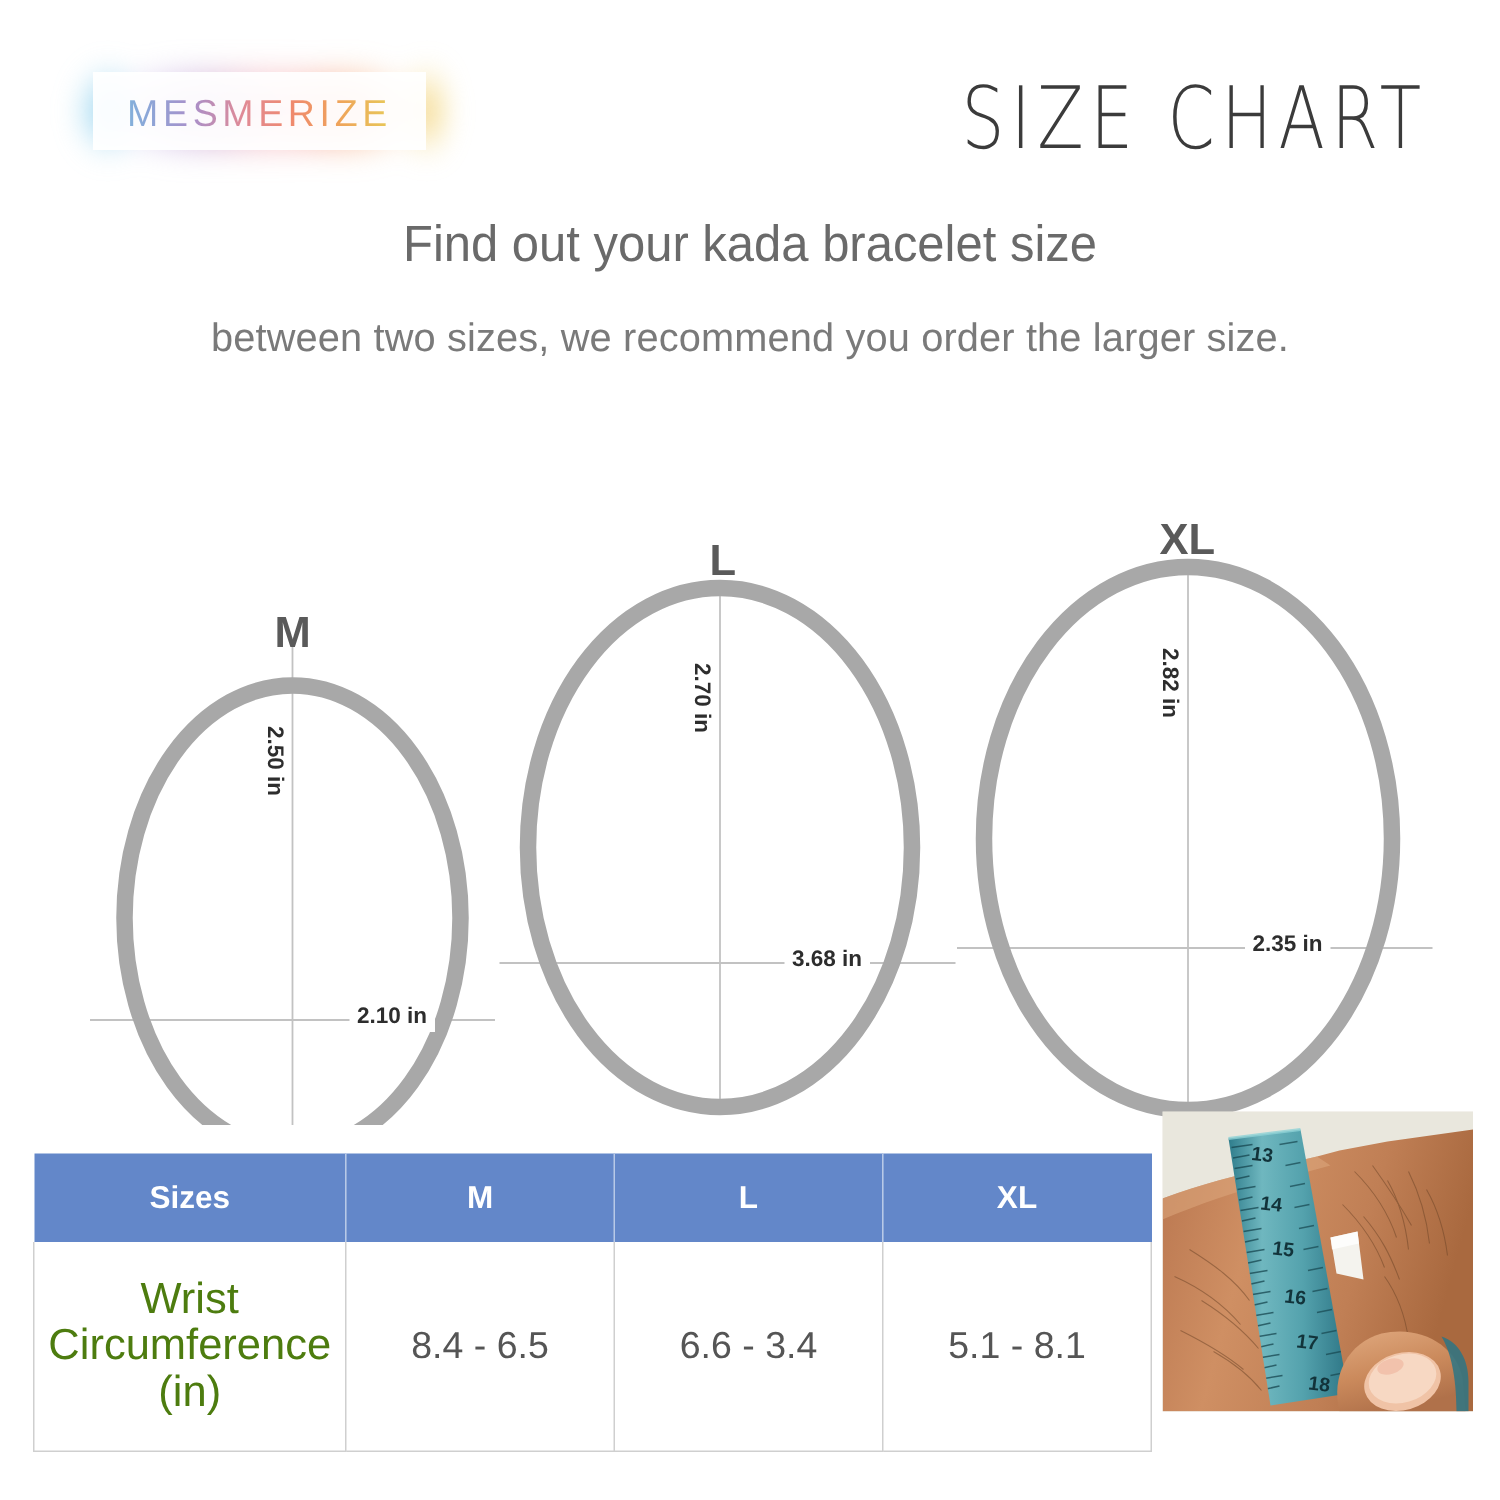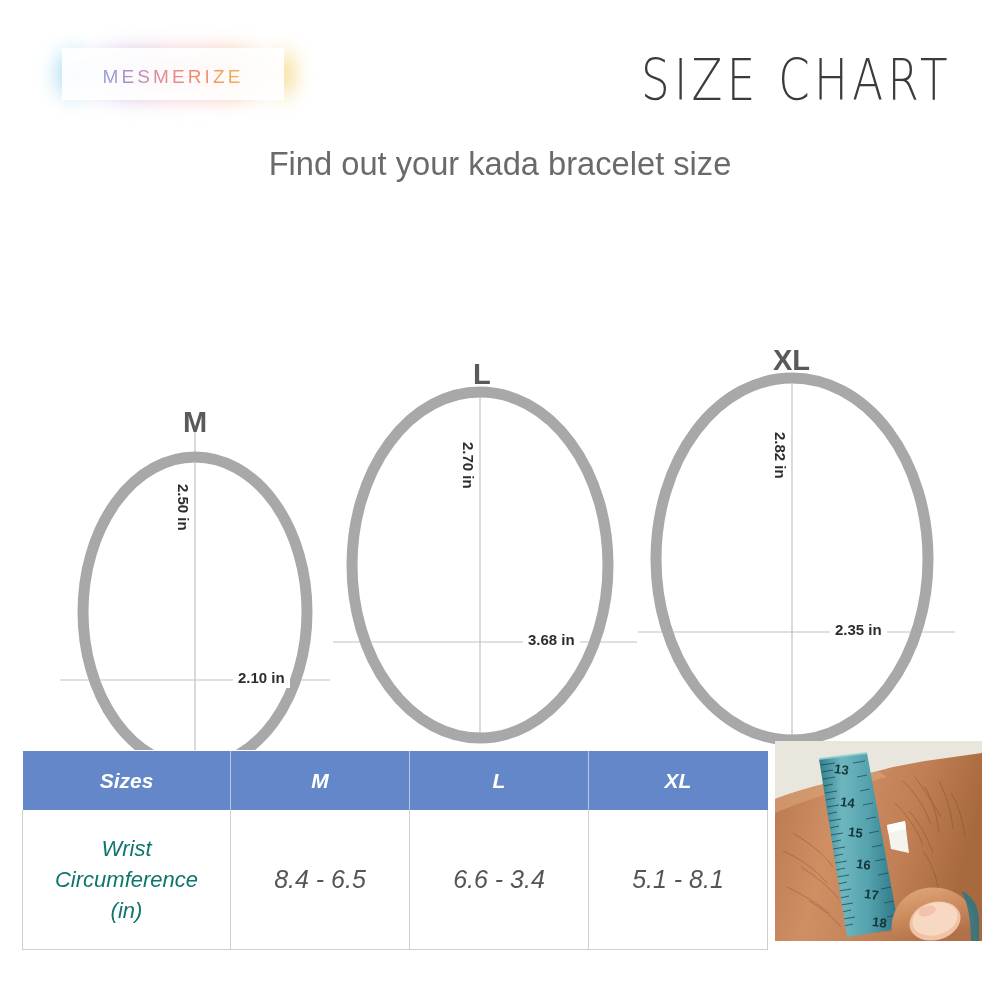--- a/index.html
+++ b/index.html
@@ -48,21 +48,21 @@
   }
   .brand-word {
     position: absolute;
     left: 0;
     top: 0;
     width: 222px;
     height: 57px;
     display: flex;
     align-items: center;
     justify-content: center;
-    font-size: 19px;
+    font-size: 25px;
     font-weight: 400;
     letter-spacing: 3.1px;
     white-space: nowrap;
     background-image: linear-gradient(90deg,
         #74c2e0 0%, #8ba7d8 16%, #a98fc9 30%,
         #e08a96 45%, #ef8a6d 60%, #efa45a 74%,
         #e8c558 88%, #ddc95e 100%);
     -webkit-background-clip: text;
     background-clip: text;
     color: transparent;
@@ -145,25 +145,24 @@
     white-space: nowrap;
     line-height: 1.1;
     writing-mode: vertical-rl;
     text-orientation: mixed;
   }
 
   
   .size-table {
     position: absolute;
     left: 22px;
-    top: 751px;
+    top: 769px;
     width: 738px;
     border-collapse: collapse;
     table-layout: fixed;
-    font-style: italic;
   }
   .size-table th {
     background: #6387c9;
     color: #ffffff;
     font-size: 21px;
     font-weight: 700;
     height: 57px;
     border: none;
     text-align: center;
     vertical-align: middle;
@@ -174,23 +173,23 @@
     border: 1px solid #cfcfcf;
     border-top: none;
     height: 137px;
     text-align: center;
     vertical-align: middle;
     font-size: 25px;
     color: #555555;
     background: #ffffff;
   }
   .size-table td.row-label {
-    font-size: 22px;
+    font-size: 29px;
     line-height: 31px;
-    color: #0f766e;
+    color: #4d7c0f;
   }
   .col-label { width: 206px; }
   .col-size  { width: 177px; }
 
   
   .wrist-photo {
     position: absolute;
     left: 775px;
     top: 741px;
     width: 207px;
@@ -207,20 +206,21 @@
   <div class="brand-glow"></div>
   <div class="brand-plate"></div>
   <div class="brand-word">MESMERIZE</div>
 </div>
 
 <div class="size-chart-title">SIZE CHART</div>
 
 <div class="headline">Find out your kada bracelet size</div>
 
 <div class="intro-block">
+  <span class="intro-line">between two sizes, we recommend you order the larger size.</span>
 </div>
 
 <div class="ovals-stage">
 
   <div class="oval-group" style="left:40px; top:20px; width:300px; height:380px;">
     <svg width="300" height="380" viewBox="0 0 300 380">
       <line x1="20" y1="310" x2="290" y2="310" stroke="#c2c2c2" stroke-width="1.2"></line>
       <line x1="155" y1="55" x2="155" y2="385" stroke="#c2c2c2" stroke-width="1.2"></line>
       <ellipse cx="155" cy="242" rx="112" ry="155" fill="none" stroke="#a8a8a8" stroke-width="11"></ellipse>
     </svg>

